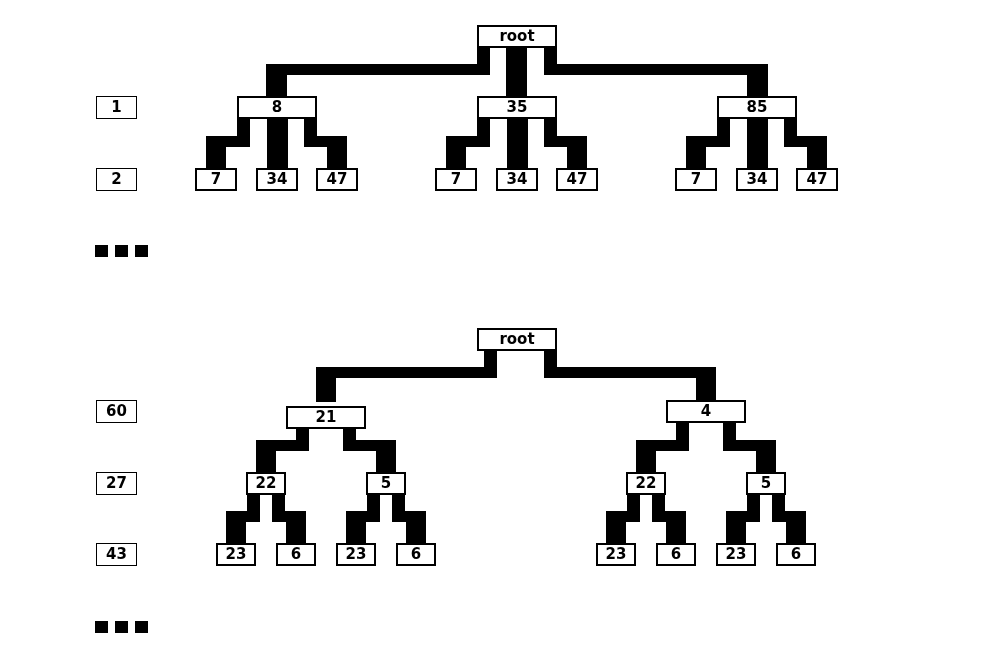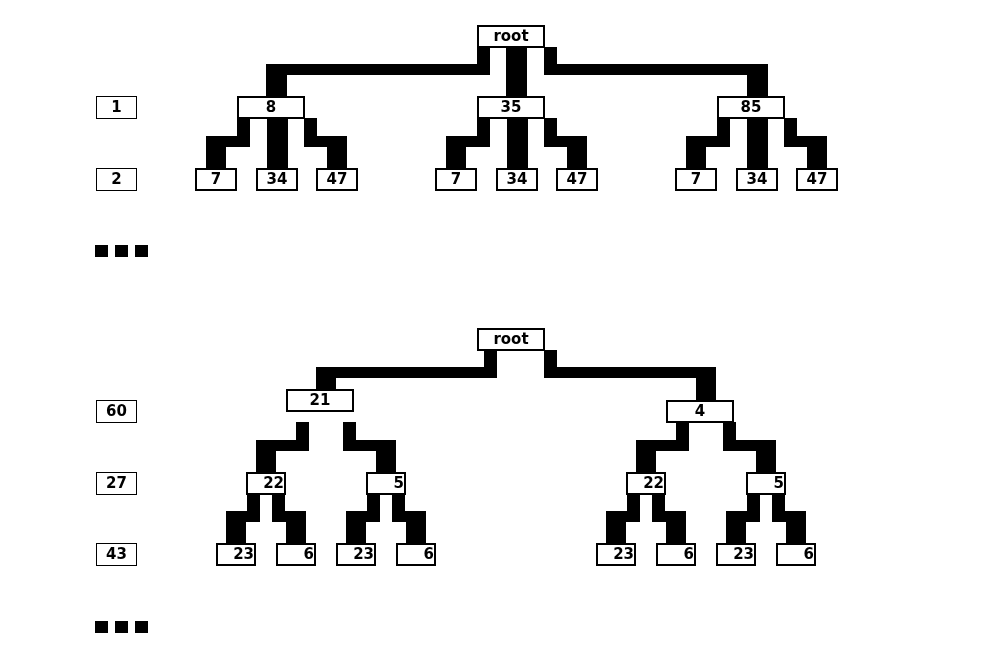--- a/index.html
+++ b/index.html
@@ -31,23 +31,23 @@
     width: 41px;
     height: 23px;
     background: #ffffff;
     border: 1.5px solid #000000;
     z-index: 2;
     font-weight: bold;
     font-size: 15px;
     line-height: 20px;
     text-align: center;
   }
-  .w80 { width: 68px; }
+  .w80 { width: 80px; }
   .w42 { width: 42px; }
-  .w40 { width: 40px; text-align: right; }
+  .w40 { width: 40px; }
   .conn { position: absolute; background: #000000; z-index: 1; }
   .dots { position: absolute; display: flex; gap: 7px; z-index: 2; }
   .dot { width: 13px; height: 12px; background: #000000; }
 </style>
 </head>
 <body>
 
 <div class="canvas">
 
   <div class="rlabel" style="left:96px;top:96px">1</div>
@@ -76,21 +76,21 @@
     <span class="dot"></span>
     <span class="dot"></span>
   </div>
 
   <div class="rlabel" style="left:96px;top:400px">60</div>
   <div class="rlabel" style="left:96px;top:472px">27</div>
   <div class="rlabel" style="left:96px;top:543px">43</div>
 
   <div class="node w80" style="left:477px;top:328px">root</div>
 
-  <div class="node w80" style="left:286px;top:389px">21</div>
+  <div class="node w80" style="left:286px;top:406px">21</div>
   <div class="node w80" style="left:666px;top:400px">4</div>
 
   <div class="node w40" style="left:246px;top:472px">22</div>
   <div class="node w40" style="left:366px;top:472px">5</div>
   <div class="node w40" style="left:626px;top:472px">22</div>
   <div class="node w40" style="left:746px;top:472px">5</div>
 
   <div class="node w40" style="left:216px;top:543px">23</div>
   <div class="node w40" style="left:276px;top:543px">6</div>
   <div class="node w40" style="left:336px;top:543px">23</div>

